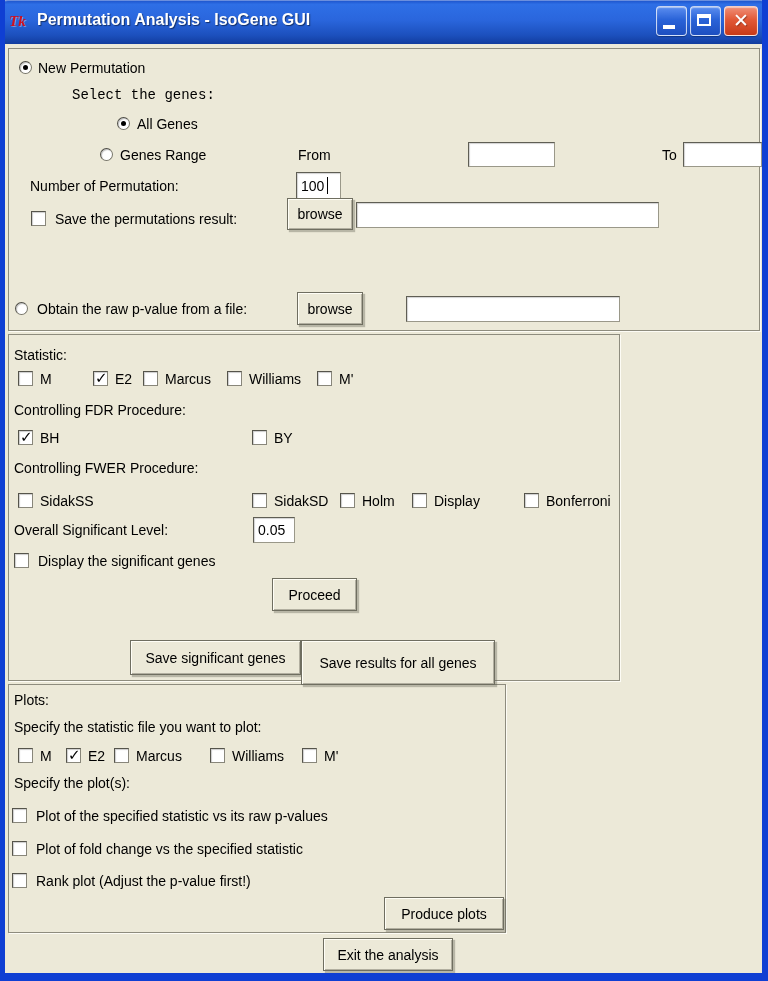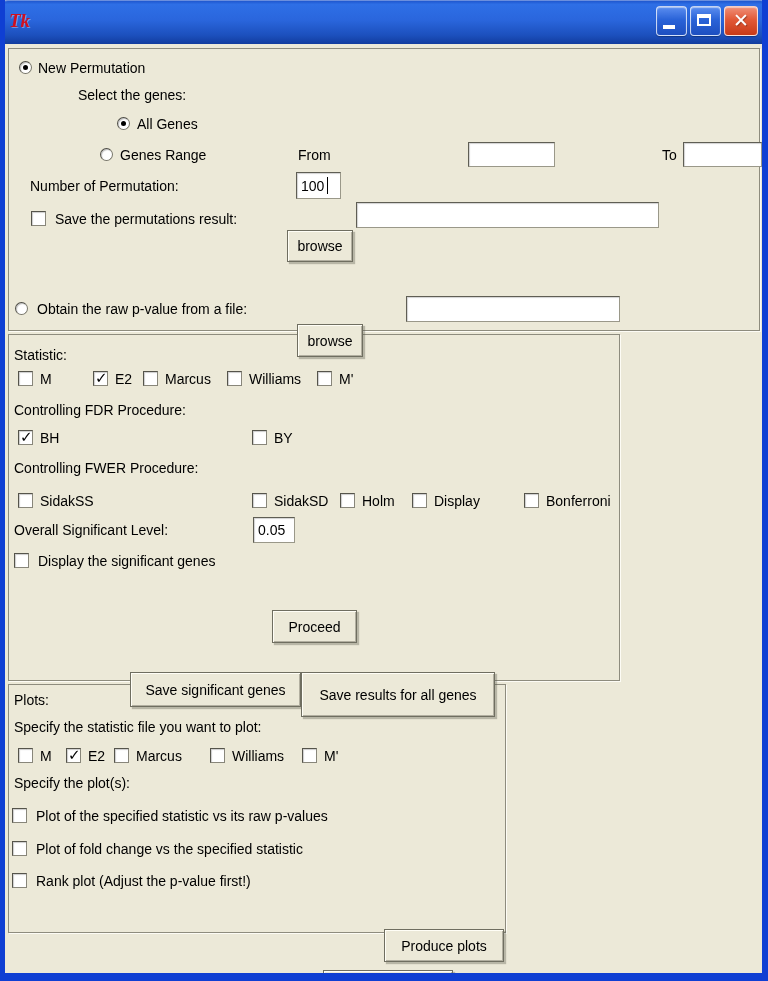--- a/index.html
+++ b/index.html
@@ -16,21 +16,21 @@
   }
   .titlebar{
     position:absolute;left:0;top:0;width:768px;height:44px;z-index:40;
     background:linear-gradient(to bottom,#1a50c8 0%,#2e6fe6 10%,#2a66dd 45%,#1c50bd 80%,#123c9e 100%);
     border-radius:8px 8px 0 0;
     box-shadow:inset 0 1px 0 rgba(255,255,255,.35);
   }
   .tk-icon{
     position:absolute;left:9px;top:9px;width:24px;height:24px;
     color:#cf1020;font-family:"Liberation Serif","DejaVu Serif",serif;
-    font-style:italic;font-weight:bold;font-size:19px;line-height:24px;
+    font-style:italic;font-weight:bold;font-size:15px;line-height:24px;
     text-shadow:1px 1px 0 rgba(255,255,255,.35);
   }
   .title-text{
     position:absolute;left:37px;top:11px;color:#ffffff;font-size:16px;font-weight:bold;
     text-shadow:1px 1px 1px rgba(0,0,0,.5);white-space:nowrap;
   }
   .tb-btn{
     position:absolute;top:6px;width:31px;height:30px;border-radius:4px;box-sizing:border-box;
     border:1px solid rgba(255,255,255,.75);
     background:linear-gradient(to bottom,#5b8ef0 0%,#2a63d8 45%,#1d4fc0 100%);
@@ -64,21 +64,21 @@
     position:absolute;background:#fff;box-sizing:border-box;
     border:1px solid #9a9889;border-top-color:#5f5e54;border-left-color:#5f5e54;
     box-shadow:inset 1px 1px 1px rgba(0,0,0,.18);
     font-family:inherit;font-size:14px;color:#000;padding:2px 4px;outline:none;
   }
   .btn{
     position:absolute;background:#ece9d8;box-sizing:border-box;cursor:default;
     border:1px solid #6f6e60;
     box-shadow:inset 1px 1px 0 #fffef6, inset -1px -1px 0 #b2afa0, 2px 2px 1px rgba(90,88,75,.35);
     font-family:inherit;font-size:14px;color:#000;
-    display:flex;align-items:center;justify-content:center;white-space:nowrap;margin-top:32px;
+    display:flex;align-items:center;justify-content:center;white-space:nowrap;
   }
   .cb{
     position:absolute;width:15px;height:15px;background:#fff;box-sizing:border-box;
     border:1px solid #88867a;border-top-color:#55544b;border-left-color:#55544b;
     box-shadow:inset 1px 1px 1px rgba(0,0,0,.2);
   }
   .cb.checked::after{
     content:"\2713";position:absolute;left:1px;top:-3px;font-size:15px;font-weight:bold;color:#000;
   }
   .radio{
@@ -93,33 +93,34 @@
     position:absolute;width:1px;height:17px;background:#000;
   }
 </style>
 </head>
 <body>
 
 <div class="window">
 
   <div class="titlebar">
     <div class="tk-icon">Tk</div>
+    <div class="title-text">Permutation Analysis - IsoGene GUI</div>
     <div class="tb-btn glyph-min" style="left:656px;"></div>
     <div class="tb-btn glyph-max" style="left:690px;"></div>
     <div class="tb-btn tb-close glyph-close" style="left:724px;"></div>
   </div>
 
   <div class="frame" style="left:8px;top:48px;width:752px;height:283px;"></div>
   <div class="frame" style="left:8px;top:334px;width:612px;height:347px;"></div>
   <div class="frame" style="left:8px;top:684px;width:498px;height:249px;"></div>
 
   <div class="radio checked" style="left:19px;top:61px;"></div>
   <div class="lbl" style="left:38px;top:60px;">New Permutation</div>
 
-  <div class="lbl" style="left:78px;top:87px;">Select the genes:</div>
+  <div class="lbl" style="left:72px;top:87px;font-family:Liberation Mono, monospace;">Select the genes:</div>
 
   <div class="radio checked" style="left:117px;top:117px;"></div>
   <div class="lbl" style="left:137px;top:116px;">All Genes</div>
 
   <div class="radio" style="left:100px;top:148px;"></div>
   <div class="lbl" style="left:120px;top:147px;">Genes Range</div>
   <div class="lbl" style="left:298px;top:147px;">From</div>
   <input class="entry" style="left: 468px; top: 142px; width: 87px; height: 25px;" value="">
   <div class="lbl" style="left:662px;top:147px;">To</div>
   <input class="entry" style="left: 683px; top: 142px; width: 79px; height: 25px;" value="">

